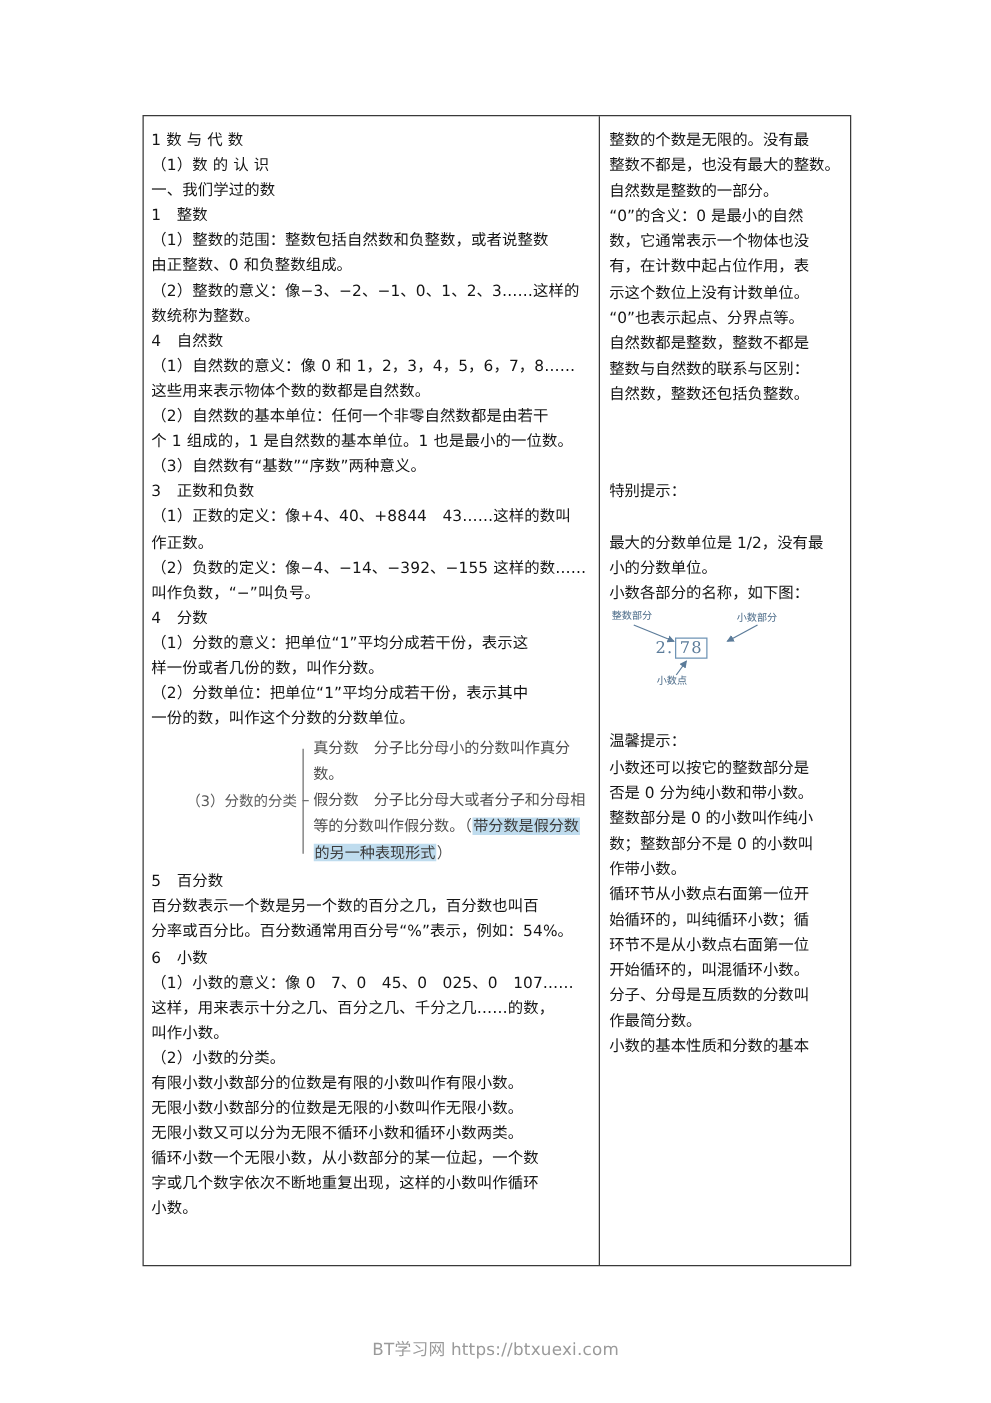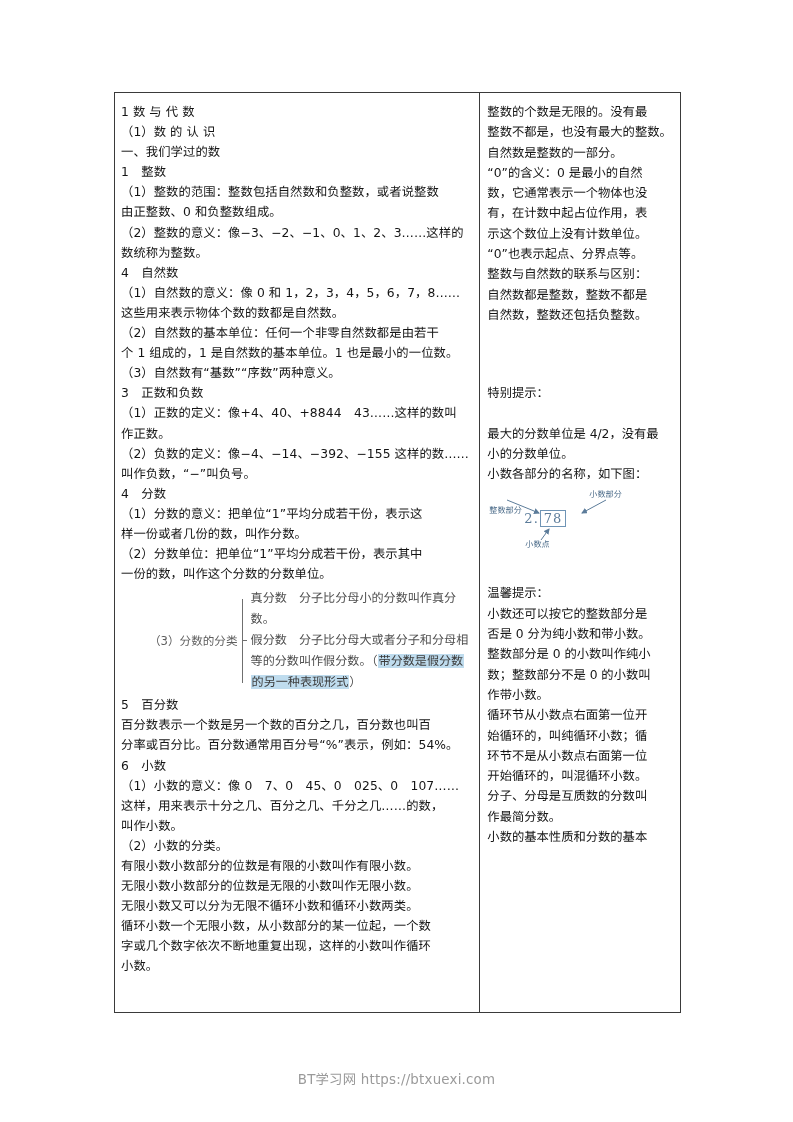--- a/index.html
+++ b/index.html
@@ -128,21 +128,21 @@
     color: #4c6b8a;
   }
   .decimal-figure .lbl {
     position: absolute;
     font-size: 8.1px;
     line-height: 10px;
     color: #4a6a88;
     white-space: nowrap;
     font-family: "DejaVu Serif", "Liberation Serif", serif;
   }
-  .lbl-int  { left: 4px;  top: 18px; }
+  .lbl-int  { left: 4px;  top: 0; }
   .lbl-dec  { left: 104px; top: 2px; text-align: right; }
   .lbl-pt   { left: 40px;  top: 52px; }
 
   .decimal-figure .digits {
     position: absolute;
     left: 39px; top: 24px;
     font-size: 13px;
     line-height: 15px;
     color: #5c7c9a;
     font-family: "DejaVu Serif", "Liberation Serif", serif;
@@ -233,31 +233,31 @@
     <div class="col-right">
 
       <div class="rln">整数的个数是无限的。没有最</div>
       <div class="rln">整数不都是，也没有最大的整数。</div>
       <div class="rln">自然数是整数的一部分。</div>
       <div class="rln">“0”的含义：0 是最小的自然</div>
       <div class="rln">数，它通常表示一个物体也没</div>
       <div class="rln">有，在计数中起占位作用，表</div>
       <div class="rln">示这个数位上没有计数单位。</div>
       <div class="rln">“0”也表示起点、分界点等。</div>
+      <div class="rln">自然数都是整数，整数不都是</div>
       <div class="rln">整数与自然数的联系与区别：</div>
-      <div class="rln">自然数都是整数，整数不都是</div>
       <div class="rln">自然数，整数还包括负整数。</div>
 
       <div class="spacer-58"></div>
 
       <div class="rln">特别提示：</div>
 
       <div class="spacer-20"></div>
 
-      <div class="rln">最大的分数单位是 4/2，没有最</div>
+      <div class="rln">最大的分数单位是 1/2，没有最</div>
       <div class="rln">小的分数单位。</div>
       <div class="rln">小数各部分的名称，如下图：</div>
 
       <div class="decimal-figure">
         <svg width="186" height="66" viewBox="0 0 186 66">
           <defs>
             <marker id="ah" markerWidth="6" markerHeight="6" refX="5" refY="3" orient="auto">
               <path d="M0,0 L6,3 L0,6 z" fill="#5c7c9a"></path>
             </marker>
           </defs>

